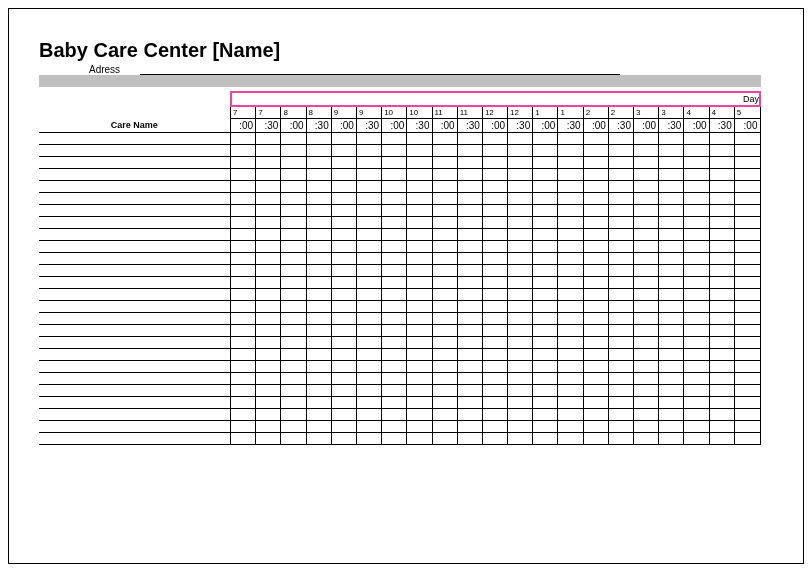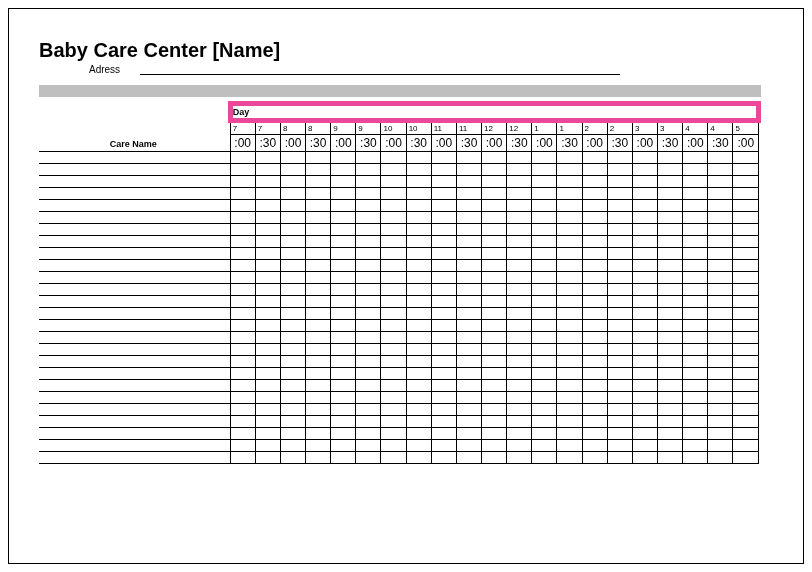--- a/index.html
+++ b/index.html
@@ -30,21 +30,20 @@
     }
     .subtitle {
       font-size: 16px;
       margin-left: 70px;
       margin-bottom: 15px;
     }
     .address-row {
       display: flex;
       align-items: flex-end;
       margin-left: 50px;
-      margin-bottom: 10px;
     }
     .address-label {
       font-size: 10px;
       margin-right: 20px;
     }
     .address-line {
       border-bottom: 1.5px solid #000;
       width: 480px;
       height: 2px;
     }
@@ -55,38 +54,38 @@
     }
     .grid-wrap {
       position: relative;
     }
     table {
       border-collapse: collapse;
       width: 100%;
       table-layout: fixed;
     }
     .day-header-cell {
-      border: 5px solid #ec4899;
+      border: 2px solid #ec4899;
       font-size: 9px;
-      font-weight: bold;
-      text-align: left;
+      font-weight: normal;
+      text-align: right;
       padding: 1px 0;
     }
     .hour-cell {
       border: 1px solid #000;
       font-size: 8px;
       text-align: left;
       padding: 1px 2px;
       height: 12px;
       overflow: hidden;
     }
     .min-cell {
       border: 1px solid #000;
-      font-size: 12px;
-      text-align: center;
+      font-size: 10px;
+      text-align: right;
       padding: 1px 2px;
       height: 12px;
       overflow: hidden;
     }
     .name-header {
       border-bottom: 1px solid #000;
       font-size: 9px;
       font-weight: bold;
       text-align: center;
       vertical-align: bottom;

